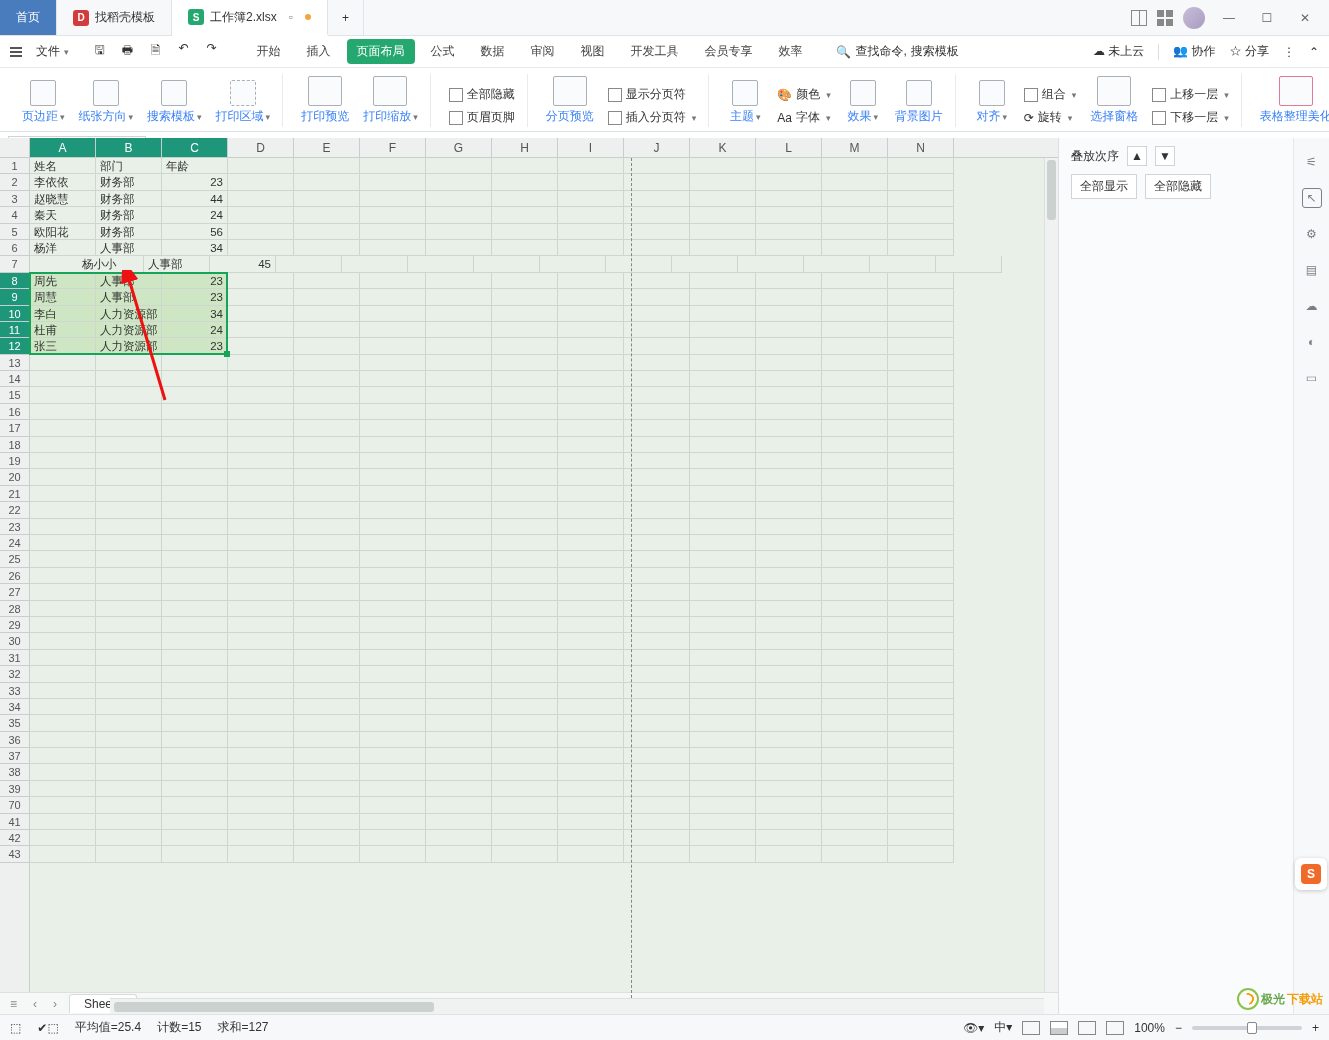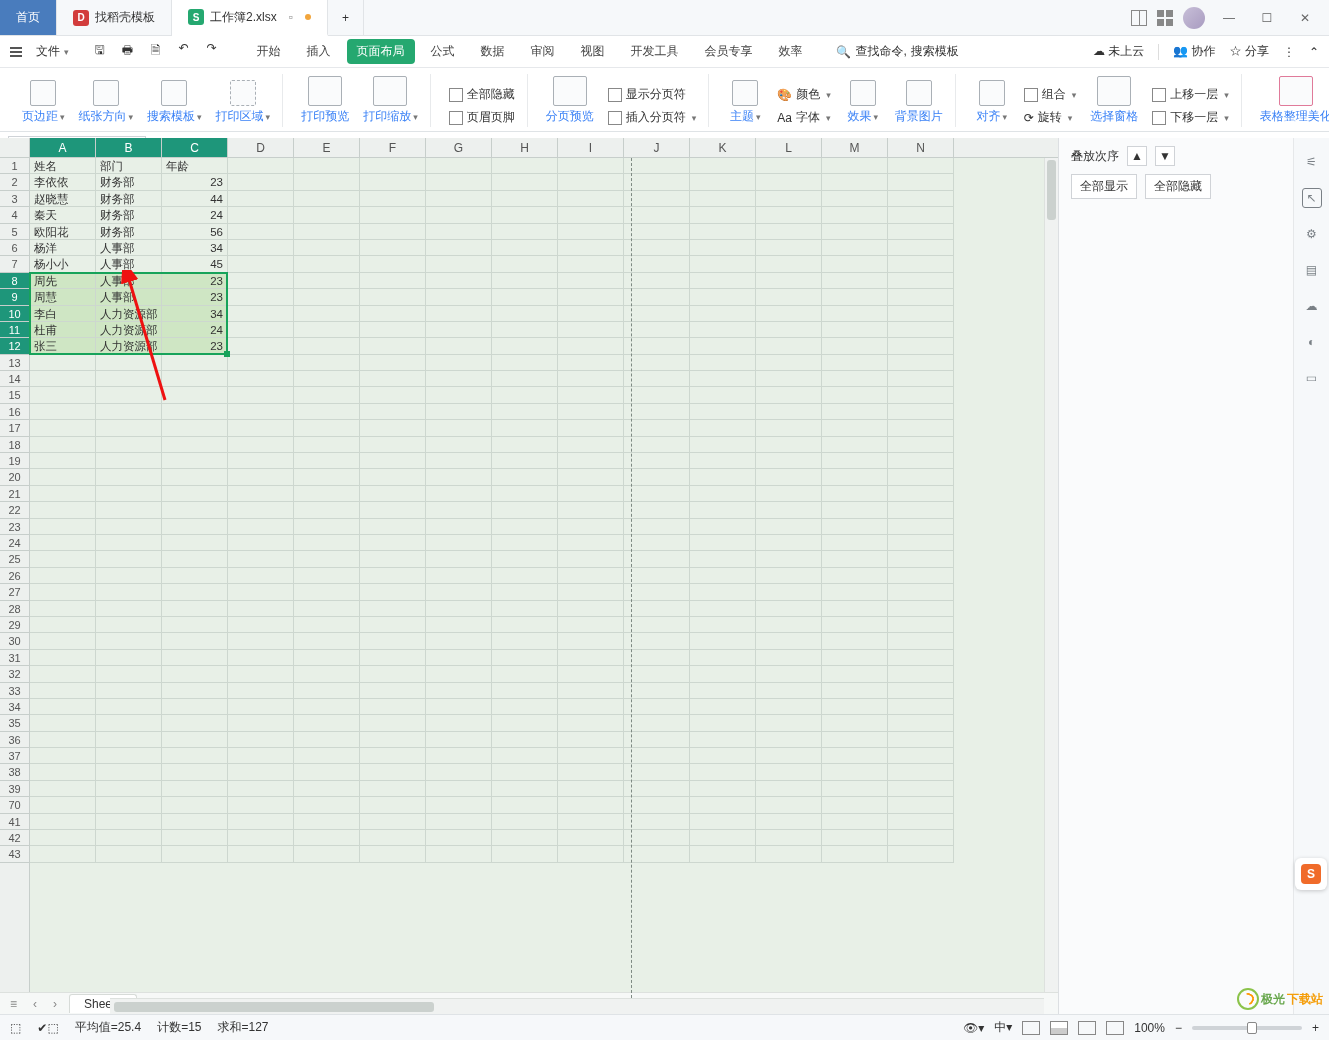--- a/index.html
+++ b/index.html
@@ -492,21 +492,21 @@
           <div class="cell" style="width: 66px;"></div>
           <div class="cell" style="width: 66px;"></div>
           <div class="cell" style="width: 66px;"></div>
           <div class="cell" style="width: 66px;"></div>
           <div class="cell" style="width: 66px;"></div>
           <div class="cell" style="width: 66px;"></div>
           <div class="cell" style="width: 66px;"></div>
           <div class="cell" style="width: 66px;"></div>
         </div>
         <div class="row">
-          <div class="cell data" style="width: 66px;">杨小小</div>
+          <div class="cell data" style="width: 66px; margin-left: 48px;">杨小小</div>
           <div class="cell data" style="width: 66px;">人事部</div>
           <div class="cell num data" style="width: 66px;">45</div>
           <div class="cell" style="width: 66px;"></div>
           <div class="cell" style="width: 66px;"></div>
           <div class="cell" style="width: 66px;"></div>
           <div class="cell" style="width: 66px;"></div>
           <div class="cell" style="width: 66px;"></div>
           <div class="cell" style="width: 66px;"></div>
           <div class="cell" style="width: 66px;"></div>
           <div class="cell" style="width: 66px;"></div>

